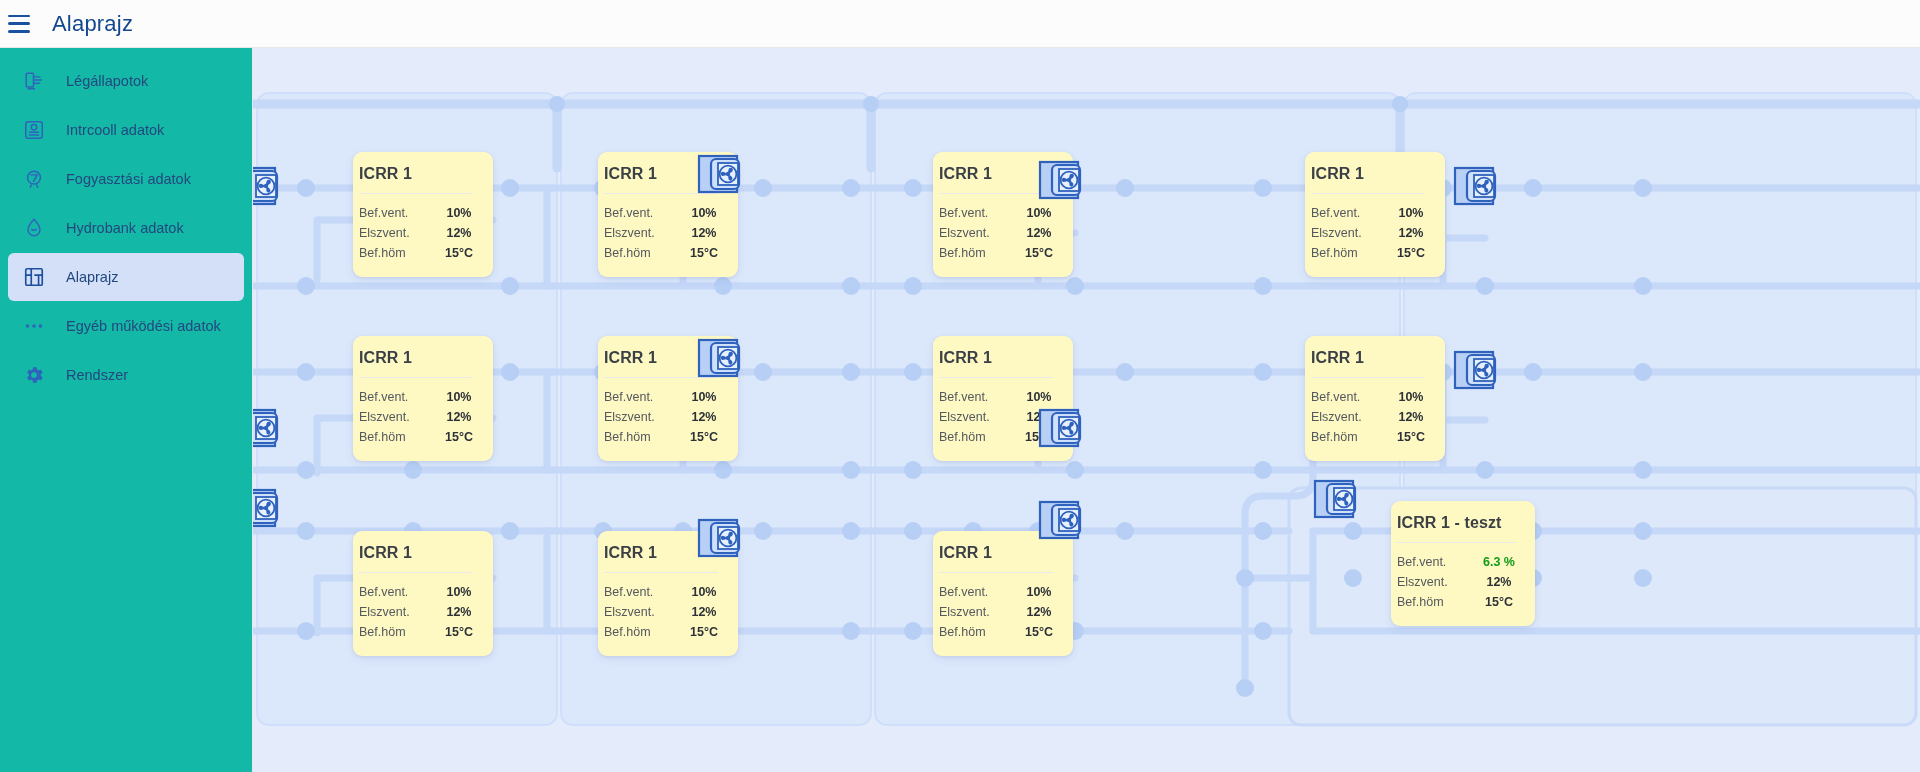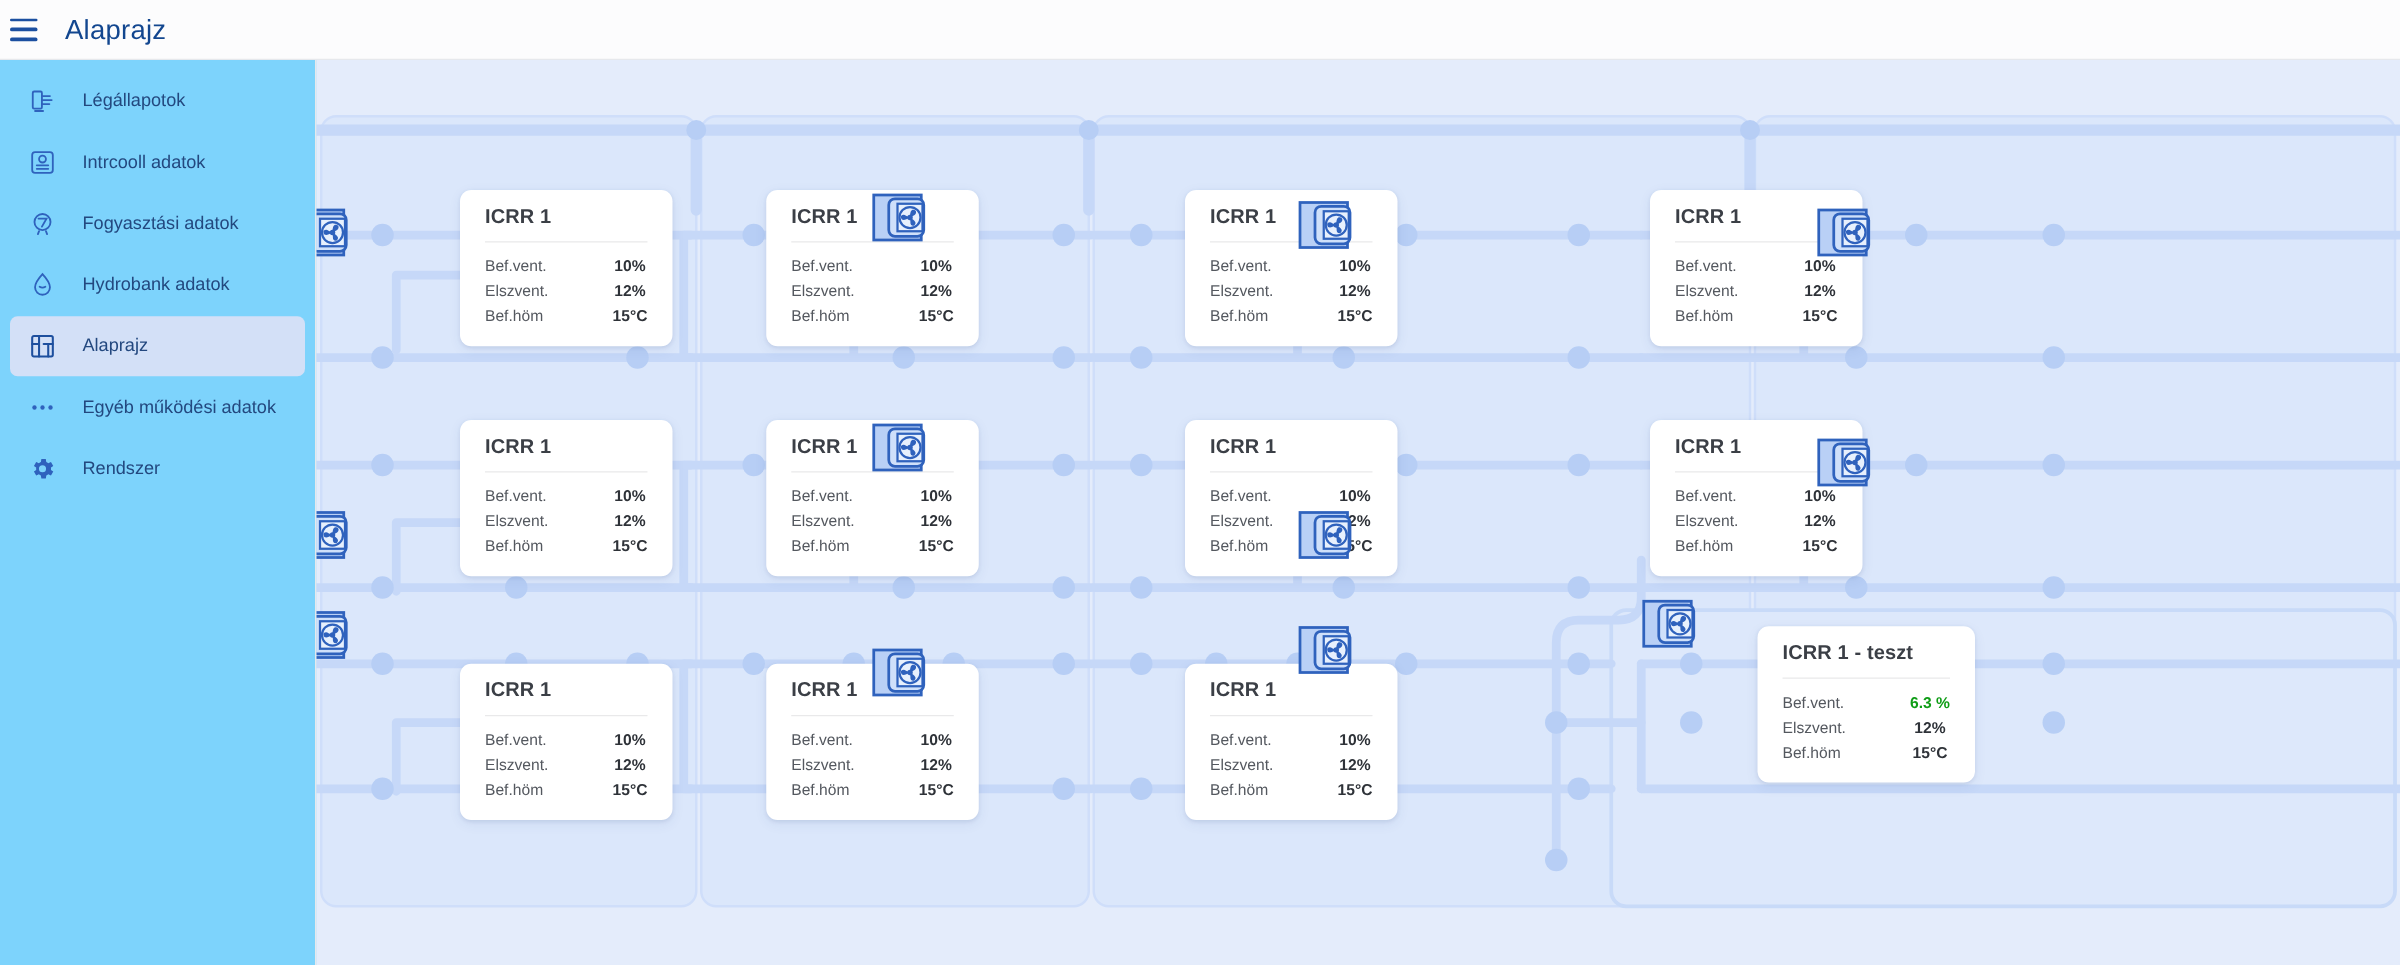--- a/index.html
+++ b/index.html
@@ -20,21 +20,21 @@
     width:22px; height:18px; margin-left:8px; margin-right:22px;
     display:flex; flex-direction:column; justify-content:space-between;
     cursor:pointer;
   }
   .hamburger i{ display:block; height:2.5px; background:#1b4fa0; border-radius:2px; }
   .apptitle{ font-size:22px; color:#12468f; letter-spacing:.2px; font-weight:400; }
 
   
   .sidebar{
     position:absolute; left:0; top:48px; width:253px; height:724px;
-    background:#7dd3fc; border-right:1px solid #e6e8ec;
+    background:#14b8a6; border-right:1px solid #e6e8ec;
     padding-top:9px; z-index:15;
   }
   .navitem{
     height:48px; margin:0 8px 1px 8px; border-radius:6px;
     display:flex; align-items:center; padding-left:13px; cursor:pointer;
   }
   .navitem.active{ background:#d3e0f7; }
   .navitem .ic{ width:26px; height:26px; flex:0 0 26px; margin-right:19px;
     display:flex; align-items:center; justify-content:center; color:#2f62bd; }
   .navitem .lbl{ font-size:14.5px; color:#23487f; }
@@ -42,30 +42,30 @@
   
   .canvas{
     position:absolute; left:253px; top:48px; width:1667px; height:724px;
     background:#e4ecfb; overflow:hidden;
   }
   .svgwrap{ position:absolute; inset:0; }
   svg.diagram{ position:absolute; left:0; top:0; width:1667px; height:724px; }
 
   
   .card{
-    position:absolute; background:#ffffff; border-radius:9px;
+    position:absolute; background:#fef9c3; border-radius:9px;
     box-shadow:0 1px 3px rgba(40,70,130,.10), 0 3px 10px rgba(40,70,130,.07);
-    padding:13px 20px 14px 20px; z-index:8; cursor:pointer;margin-left:15px;
+    padding:13px 20px 14px 6px; z-index:8; cursor:pointer;
   }
   .card .ttl{
     font-size:16px; font-weight:700; color:#3b3f46; letter-spacing:.1px;
     padding-bottom:10px; border-bottom:1px solid #e9e9ea; margin-bottom:9px;
     white-space:nowrap;
   }
-  .row{ display:flex; align-items:center; font-size:12.5px; line-height:20px;gap:16px; }
+  .row{ display:flex; align-items:center; font-size:12.5px; line-height:20px; }
   .row .k{ color:#54585f; flex:0 0 86px; }
   .row .v{ color:#2e3238; font-weight:700; text-align:center; flex:1 1 auto; white-space:nowrap; }
   .row .v.ok{ color:#0f9d16; }
 
   
   .fan{ position:absolute; z-index:9; cursor:pointer; }
 </style>
 </head>
 <body>
 

